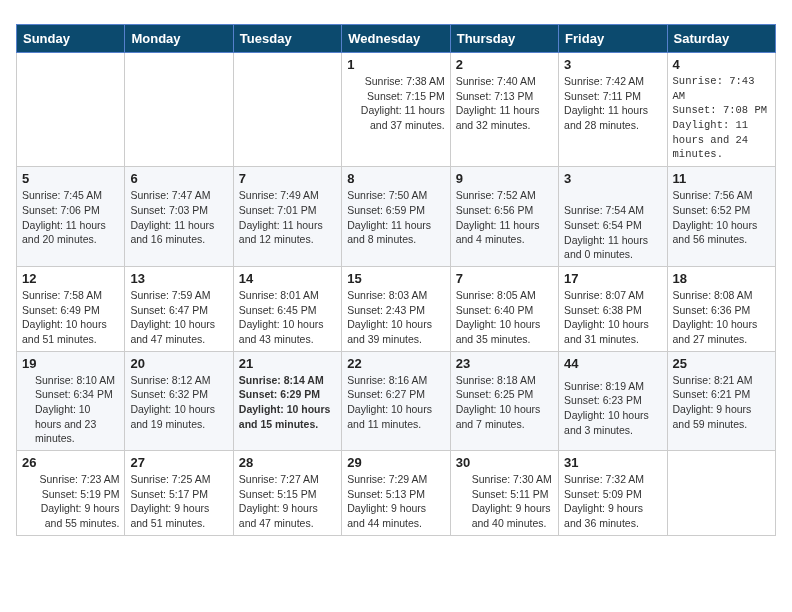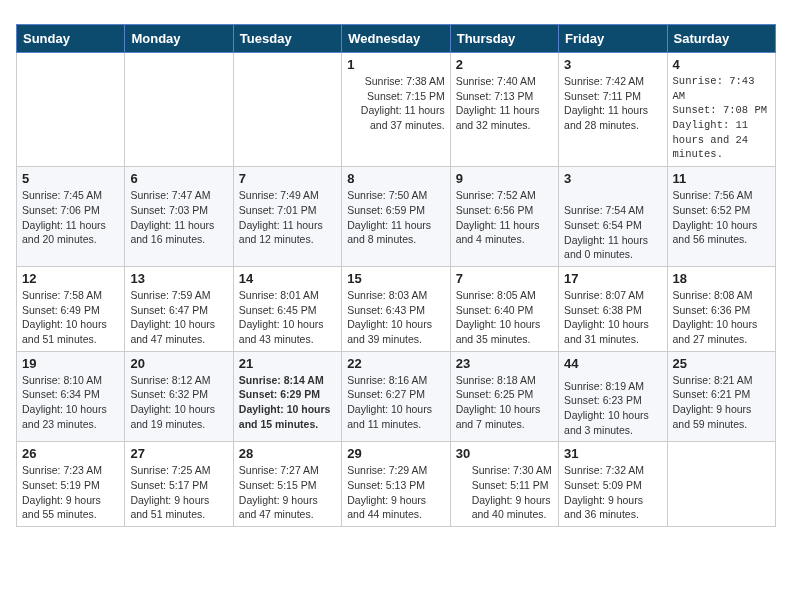--- a/index.html
+++ b/index.html
@@ -181,21 +181,21 @@
         </td>
         <td>
           <span class="day-num">14</span>
           <div class="day-info" style="white-space: pre-line;">Sunrise: 8:01 AM
 Sunset: 6:45 PM
 Daylight: 10 hours and 43 minutes.</div>
         </td>
         <td>
           <span class="day-num">15</span>
           <div class="day-info" style="white-space: pre-line;">Sunrise: 8:03 AM
-Sunset: 6:43 PM
+Sunset: 2:43 PM
 Daylight: 10 hours and 39 minutes.</div>
         </td>
         <td>
           <span class="day-num">7</span>
           <div class="day-info" style="white-space: pre-line;">Sunrise: 8:05 AM
 Sunset: 6:40 PM
 Daylight: 10 hours and 35 minutes.</div>
         </td>
         <td>
           <span class="day-num">17</span>
@@ -206,21 +206,21 @@
         <td>
           <span class="day-num">18</span>
           <div class="day-info" style="white-space: pre-line;">Sunrise: 8:08 AM
 Sunset: 6:36 PM
 Daylight: 10 hours and 27 minutes.</div>
         </td>
       </tr>
       <tr>
         <td>
           <span class="day-num">19</span>
-          <div class="day-info" style="white-space: pre-line;">Sunrise: 8:10 AM
+          <div class="day-info" style="white-space: pre-line; margin-left: 13px;">Sunrise: 8:10 AM
 Sunset: 6:34 PM
 Daylight: 10 hours and 23 minutes.</div>
         </td>
         <td>
           <span class="day-num">20</span>
           <div class="day-info" style="white-space: pre-line;">Sunrise: 8:12 AM
 Sunset: 6:32 PM
 Daylight: 10 hours and 19 minutes.</div>
         </td>
         <td>
@@ -250,21 +250,21 @@
         <td>
           <span class="day-num">25</span>
           <div class="day-info" style="white-space: pre-line;">Sunrise: 8:21 AM
 Sunset: 6:21 PM
 Daylight: 9 hours and 59 minutes.</div>
         </td>
       </tr>
       <tr>
         <td>
           <span class="day-num">26</span>
-          <div class="day-info" style="white-space: pre-line;">Sunrise: 7:23 AM
+          <div class="day-info" style="white-space: pre-line; text-align: right;">Sunrise: 7:23 AM
 Sunset: 5:19 PM
 Daylight: 9 hours and 55 minutes.</div>
         </td>
         <td>
           <span class="day-num">27</span>
           <div class="day-info" style="white-space: pre-line;">Sunrise: 7:25 AM
 Sunset: 5:17 PM
 Daylight: 9 hours and 51 minutes.</div>
         </td>
         <td>

